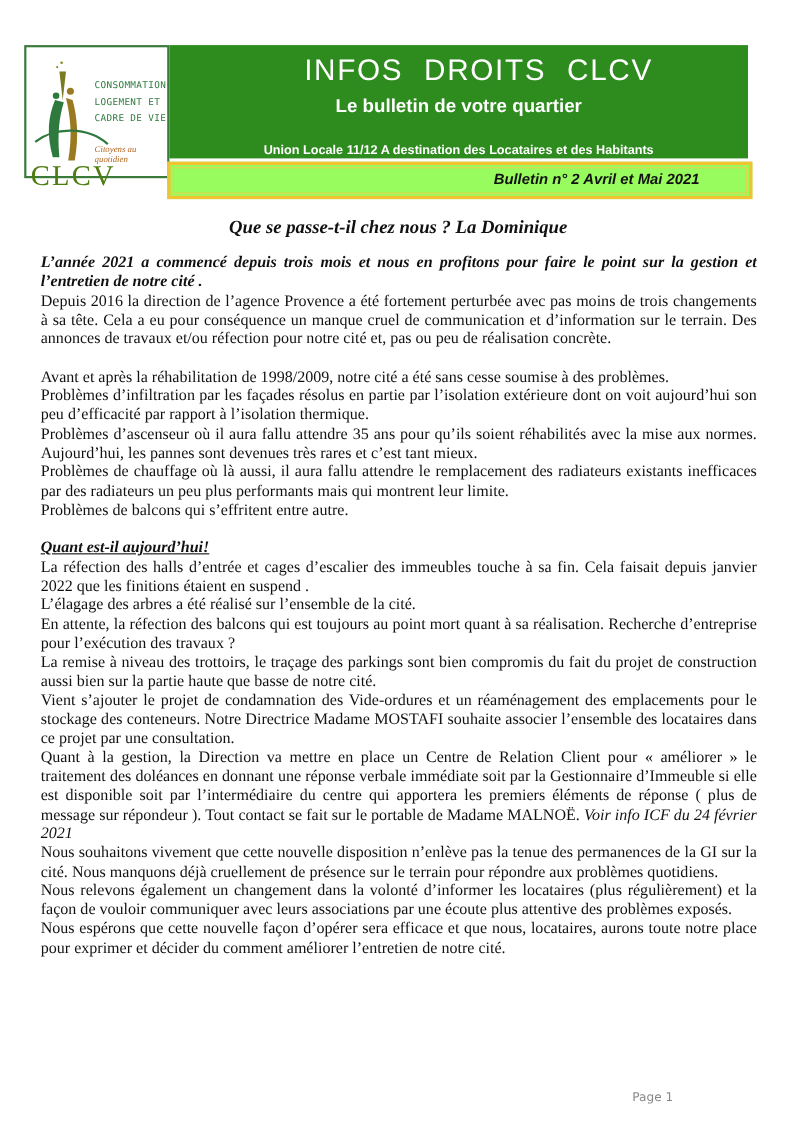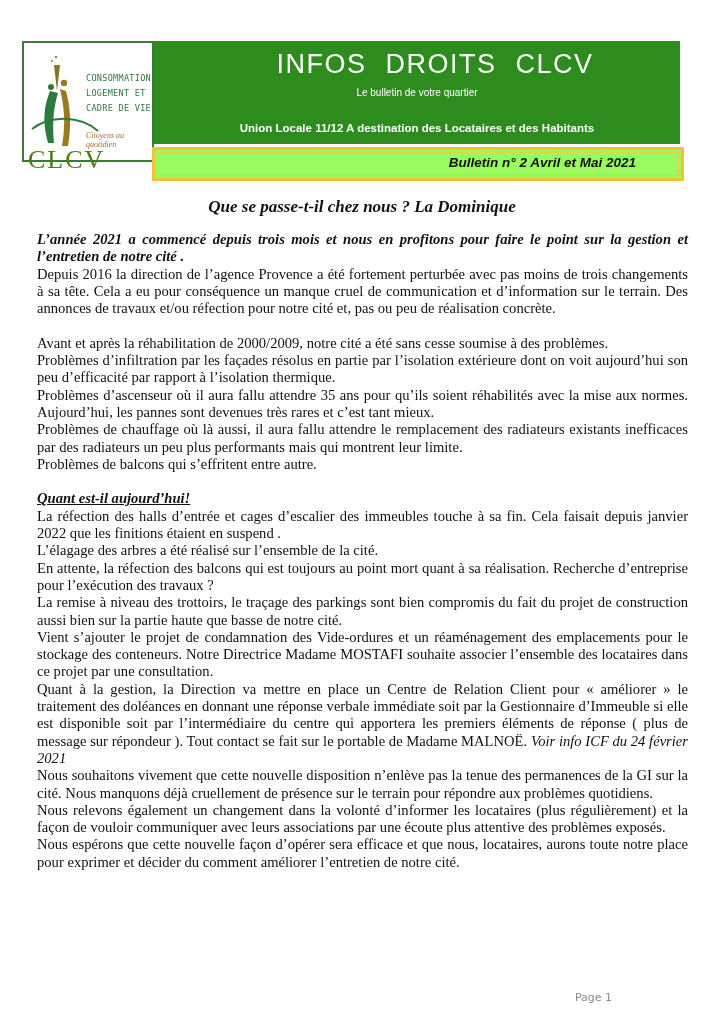--- a/index.html
+++ b/index.html
@@ -7,21 +7,21 @@
 
   
   .logo-box { position: absolute; left: 22px; top: 41px; width: 132px; height: 121px; border: 2px solid #3a7a3a; box-sizing: border-box; background: #fff; }
   .logo-figure { position: absolute; left: 6px; top: 8px; width: 70px; height: 100px; }
   .logo-text { position: absolute; left: 62px; top: 28px; font-family: "DejaVu Sans Mono", monospace; font-size: 8.5px; line-height: 15px; color: #2e7a3e; letter-spacing: 0.3px; }
   .logo-slogan { position: absolute; left: 62px; top: 88px; font-family: "Liberation Serif", serif; font-style: italic; font-size: 8px; color: #b5651d; }
   .logo-clcv { position: absolute; left: 4px; top: 102px; font-family: "Liberation Serif", serif; font-size: 26px; color: #4d7c0f; letter-spacing: 2px; }
 
   .green-banner { position: absolute; left: 154px; top: 41px; width: 526px; height: 103px; background: #2e8b1e; color: #fff; text-align: center; font-family: "Liberation Sans", sans-serif; }
   .banner-title { margin-top: 8px; font-size: 27px; letter-spacing: 1.5px; word-spacing: 10px; padding-left: 36px; }
-  .banner-sub1 { margin-top: 7px; font-size: 10px; font-weight: normal; }
+  .banner-sub1 { margin-top: 7px; font-size: 17px; font-weight: bold; }
   .banner-sub2 { margin-top: 24px; font-size: 11.5px; font-weight: bold; }
 
   .bulletin-bar { position: absolute; left: 152px; top: 147px; width: 532px; height: 34px; background: #98fb5e; border: 3px solid #f1c232; box-sizing: border-box; }
   .bulletin-bar-inner { position: absolute; left: 2px; top: 2px; right: 2px; bottom: 2px; border: 1px solid #e8d14a; }
   .bulletin-text { position: absolute; left: 0; right: 45px; top: 5px; text-align: right; font-family: "Liberation Sans", sans-serif; font-style: italic; font-weight: bold; font-size: 13.5px; color: #111; }
 
   
   .article-title { position: absolute; left: 0; width: 724px; top: 197px; text-align: center; font-style: italic; font-weight: bold; font-size: 17px; }
   .content { position: absolute; left: 37px; top: 231px; width: 651px; font-size: 14.6px; line-height: 17.3px; text-align: justify; }
   .content p { margin: 0; }
@@ -65,21 +65,21 @@
   <div class="bulletin-bar-inner"></div>
   <div class="bulletin-text">Bulletin n° 2  Avril et Mai  2021</div>
 </div>
 
 <div class="article-title">Que se passe-t-il chez nous ? La Dominique</div>
 
 <div class="content">
   <p class="lead">L’année 2021 a commencé depuis trois mois et nous en  profitons pour faire le point sur la gestion et l’entretien de notre cité .</p>
   <p>Depuis 2016 la direction de l’agence Provence a été fortement perturbée avec pas moins de trois changements à sa tête. Cela a eu pour conséquence un manque cruel de communication et d’information sur le terrain. Des annonces de travaux et/ou réfection pour notre cité et, pas ou peu de réalisation concrète.</p>
   <div class="gap"></div>
-  <p>Avant et après la réhabilitation de 2000/2009, notre cité a été sans cesse soumise à des problèmes.</p>
+  <p>Avant et après la réhabilitation de 1998/2009, notre cité a été sans cesse soumise à des problèmes.</p>
   <p>Problèmes d’infiltration par les façades résolus en partie par l’isolation extérieure dont on voit aujourd’hui son peu d’efficacité par rapport à l’isolation thermique.</p>
   <p>Problèmes d’ascenseur où il aura fallu attendre 35 ans pour qu’ils soient réhabilités avec la mise aux normes. Aujourd’hui, les pannes sont devenues très rares et c’est tant mieux.</p>
   <p>Problèmes de chauffage où là aussi, il aura fallu attendre le remplacement des radiateurs existants    inefficaces par des radiateurs  un peu plus performants mais qui montrent leur limite.</p>
   <p>Problèmes de balcons qui s’effritent entre autre.</p>
   <div class="gap"></div>
   <p class="section-head">Quant est-il aujourd’hui!</p>
   <p>La réfection des halls d’entrée et cages d’escalier des immeubles touche à sa fin. Cela faisait depuis janvier 2022 que les finitions étaient en suspend .</p>
   <p>L’élagage des arbres  a été réalisé sur l’ensemble de la cité.</p>
   <p>En attente, la réfection des balcons qui est toujours au point mort quant à sa réalisation. Recherche d’entreprise pour l’exécution des travaux ?</p>
   <p>La remise à niveau des trottoirs, le traçage des parkings sont bien compromis du fait du projet de  construction aussi bien sur la partie haute que basse de notre cité.</p>

